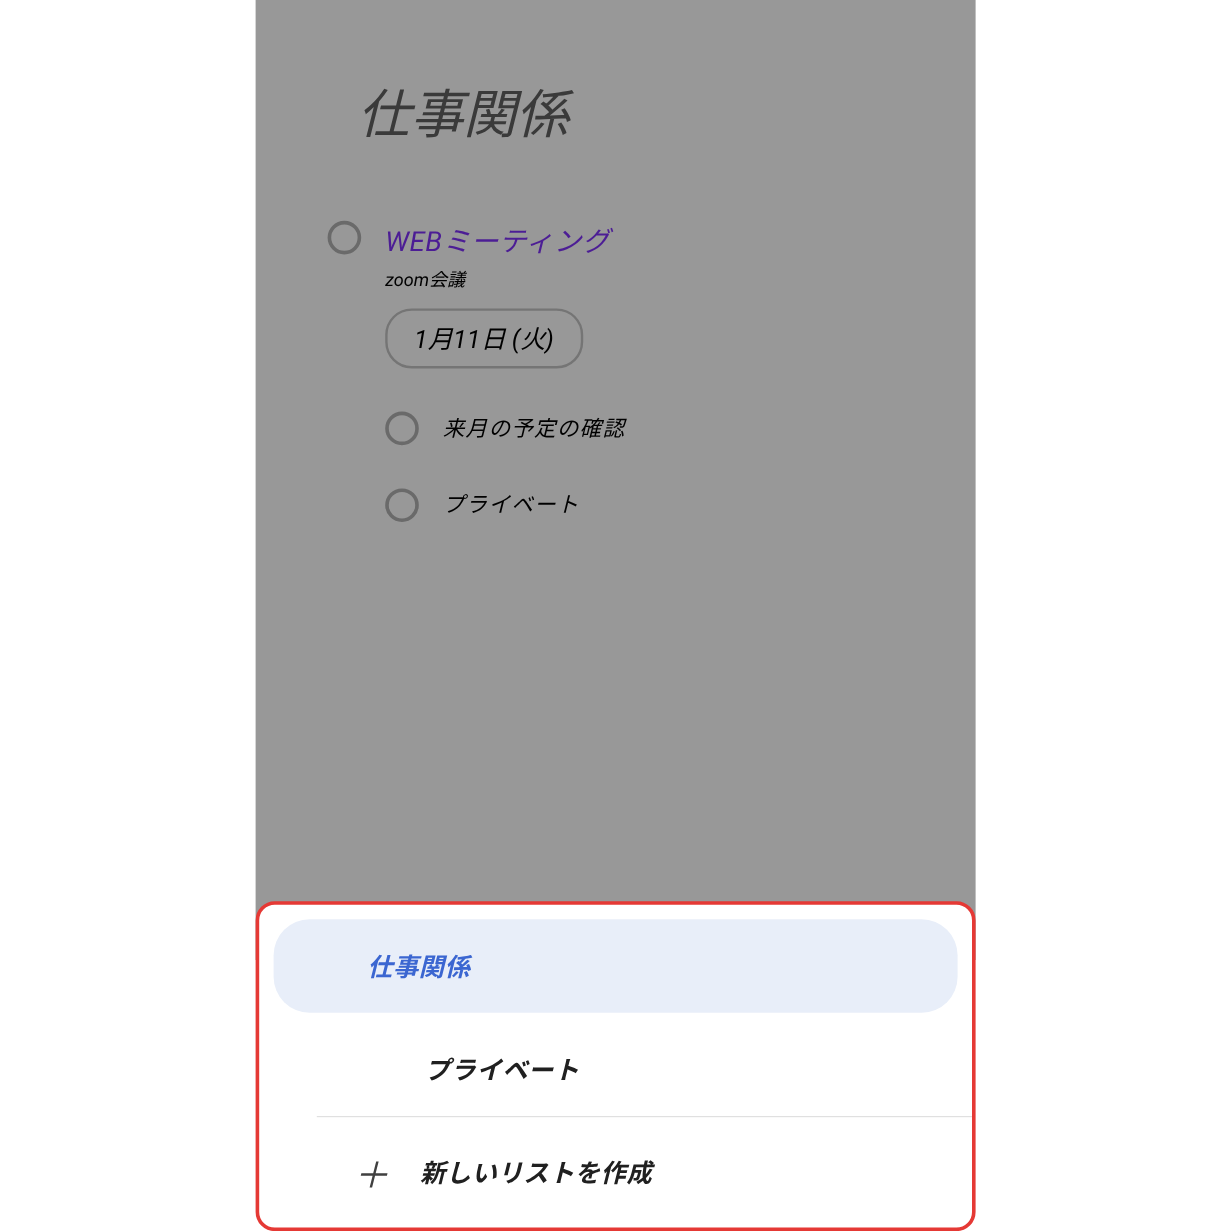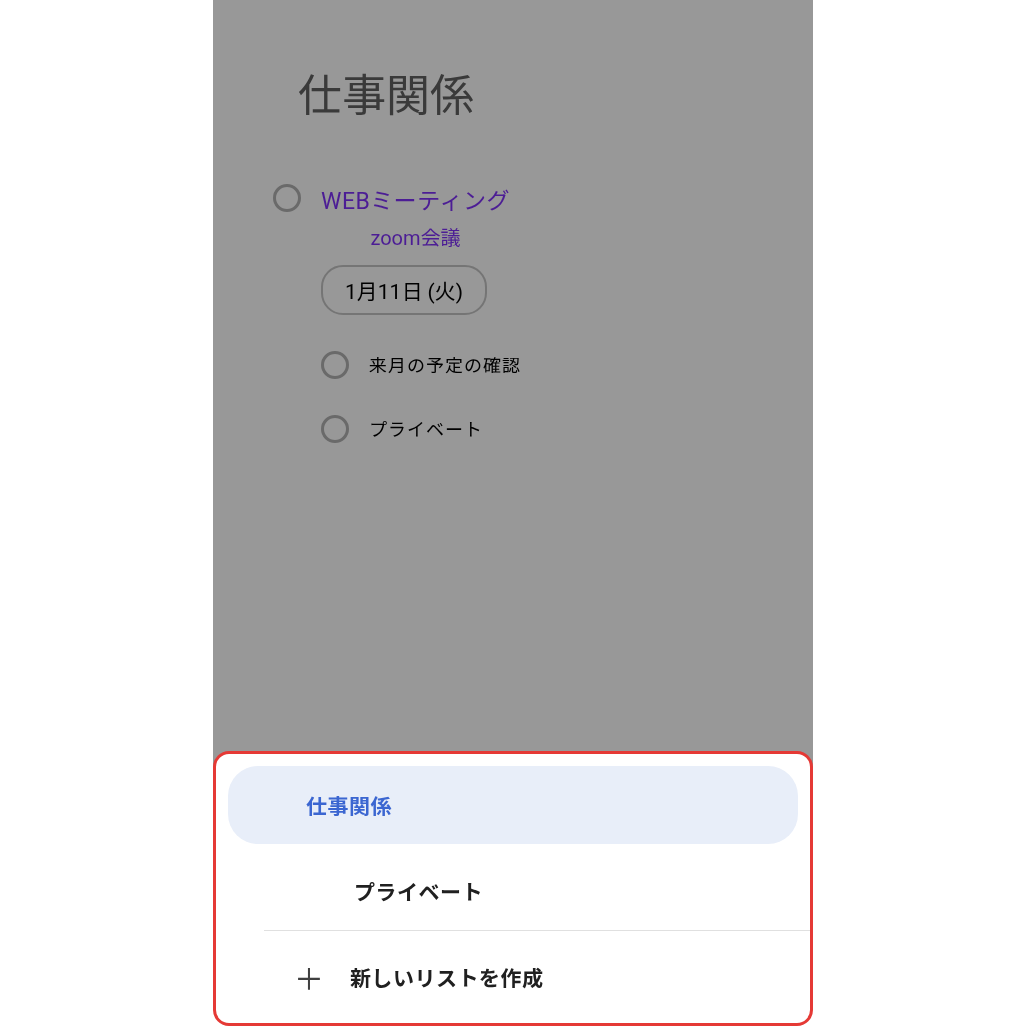--- a/index.html
+++ b/index.html
@@ -1,18 +1,19 @@
 <!DOCTYPE html>
 <html><head>
   <meta charset="utf-8">
   <style>
     * {
       margin: 0;
       padding: 0;
       box-sizing: border-box;
+      font-style: italic;
     }
     body {
       font-family: -apple-system, BlinkMacSystemFont, "Segoe UI", Roboto, "Hiragino Sans", "Noto Sans JP", sans-serif;
       background: #ffffff;
       display: flex;
       justify-content: center;
       width: 1026px;
       height: 1026px;
       overflow: hidden;
     }
@@ -60,23 +61,22 @@
       display: flex;
       flex-direction: column;
       gap: 6px;
     }
     .task-title {
       font-size: 23px;
       color: #4c1d95;
       letter-spacing: 0.5px;
     }
     .task-subtitle {
-      font-size: 20px;
-      color: #4c1d95;
-      text-align: center;
+      font-size: 15px;
+      color: #000000;
     }
     .date-chip {
       display: inline-block;
       border: 2px solid #757575;
       border-radius: 22px;
       padding: 8px 22px;
       font-size: 21px;
       color: #000000;
       margin-top: 8px;
       width: fit-content;

